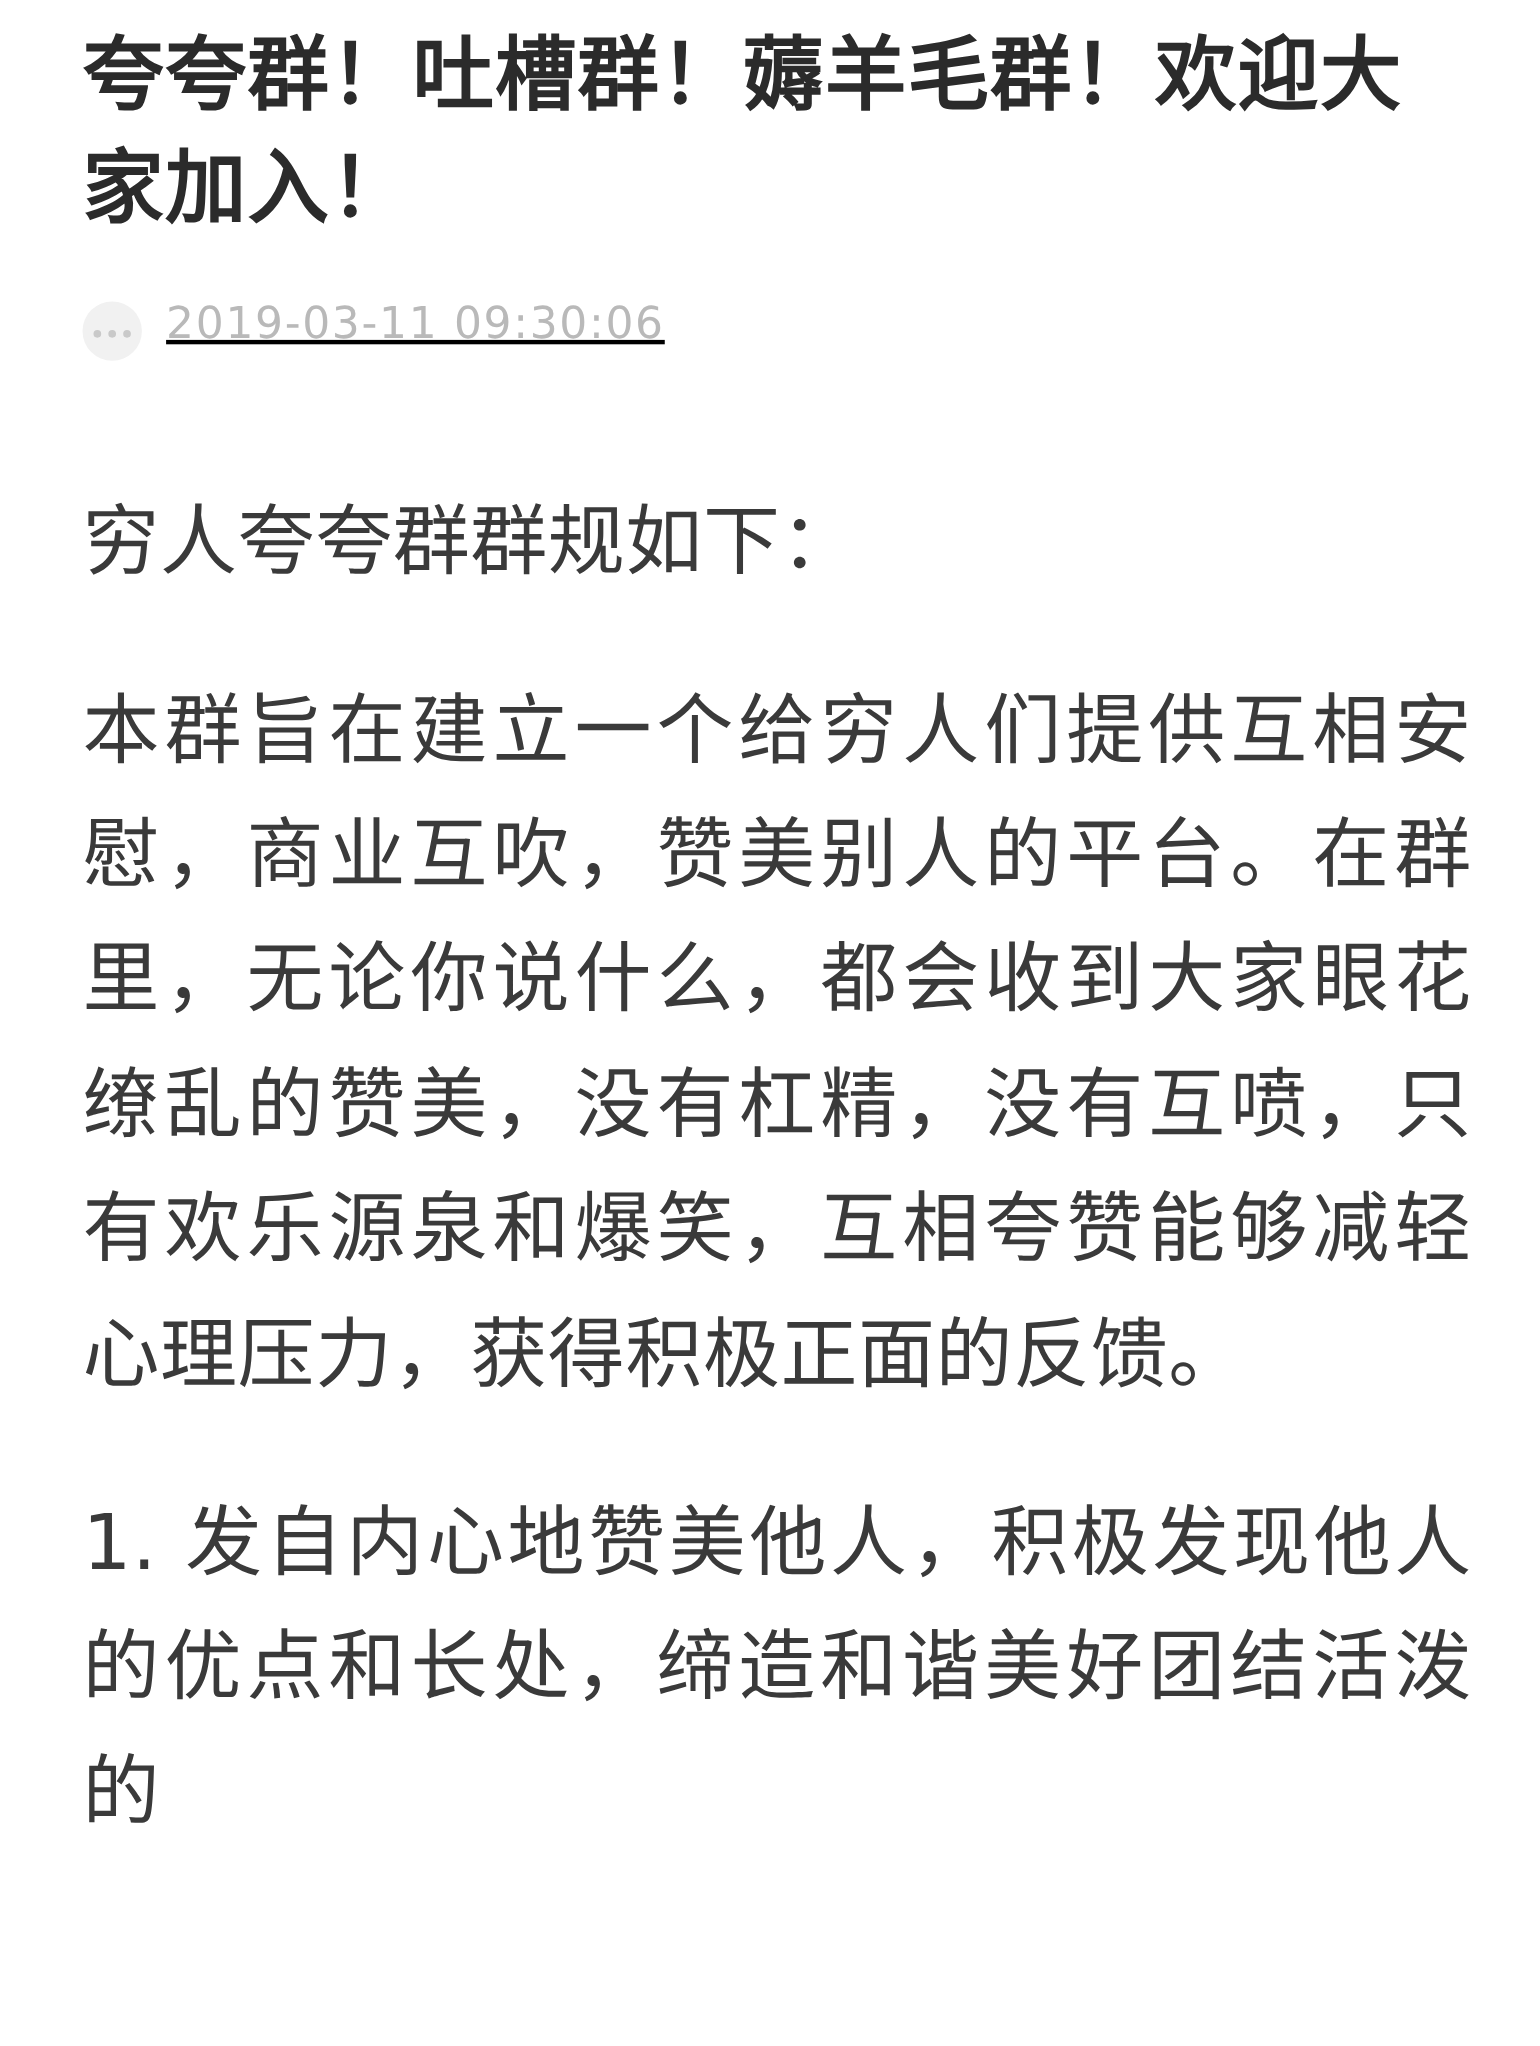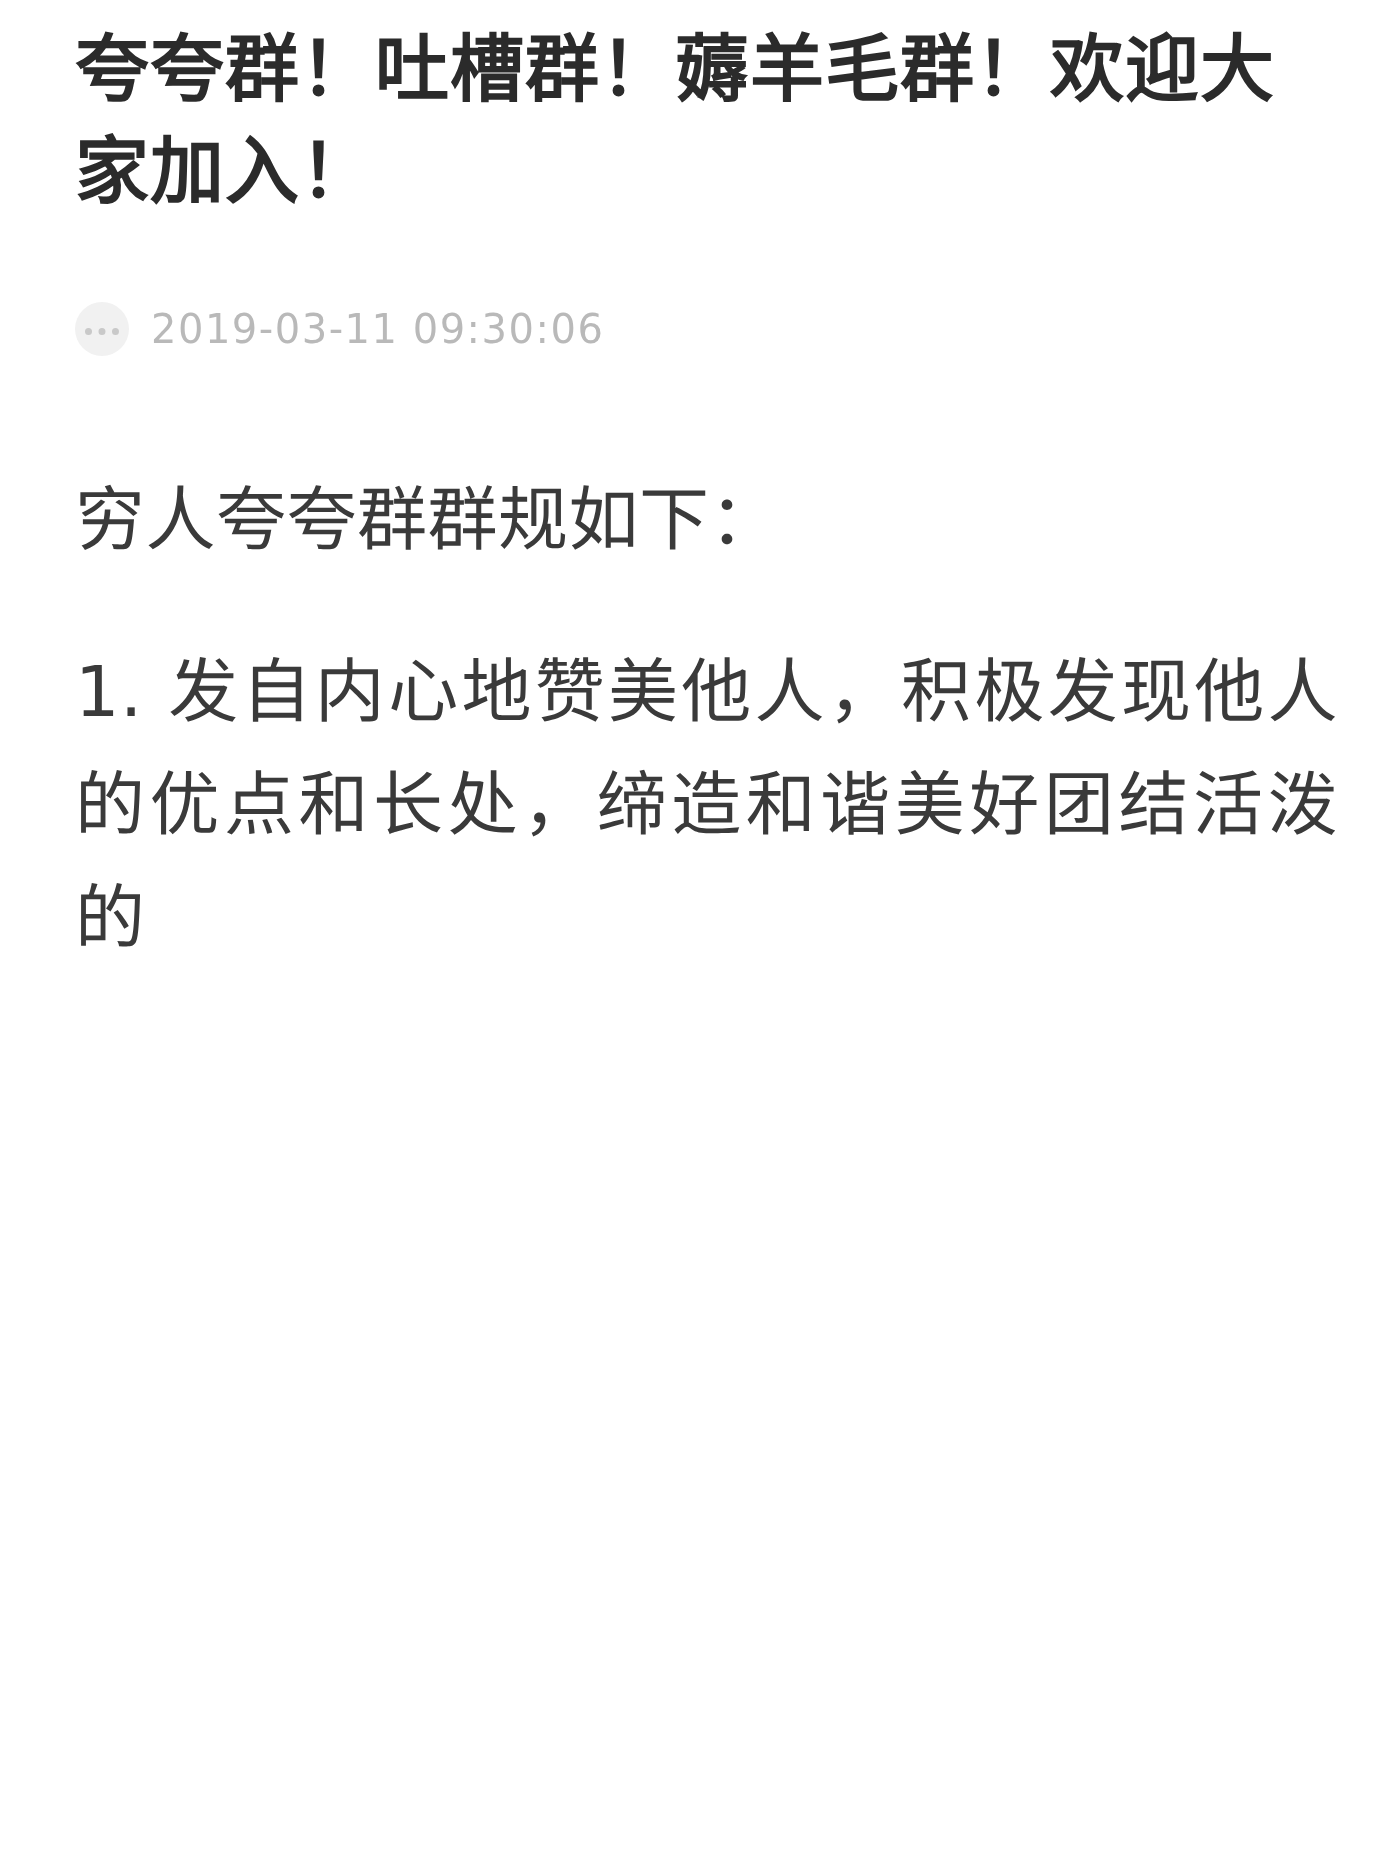--- a/index.html
+++ b/index.html
@@ -26,23 +26,23 @@
     font-size: 74px;
     line-height: 1.38;
     font-weight: 700;
     color: #2b2b2b;
     letter-spacing: 1px;
     margin: 0;
     white-space: pre-wrap;
   }
   .meta-row {
     display: flex;
-    align-items: center;
-    margin-top: 80px;
+    margin-top: 52px;
     margin-bottom: 0;
+    text-decoration: underline;
   }
   .meta-avatar {
     width: 54px;
     height: 54px;
     border-radius: 50%;
     background: #f1f1f1;
     margin-right: 22px;
     position: relative;
     flex: 0 0 auto;
   }
@@ -85,16 +85,17 @@
 
   <h1 class="article-title">夸夸群！吐槽群！薅羊毛群！欢迎大家加入！</h1>
 
   <div class="meta-row">
     <div class="meta-avatar"></div>
     <div class="meta-date">2019-03-11 09:30:06</div>
   </div>
 
   <div class="body-text">
     <p class="para">穷人夸夸群群规如下：</p>
+    <p class="para">本群旨在建立一个给穷人们提供互相安慰，商业互吹，赞美别人的平台。在群里，无论你说什么，都会收到大家眼花缭乱的赞美，没有杠精，没有互喷，只有欢乐源泉和爆笑，互相夸赞能够减轻心理压力，获得积极正面的反馈。</p>
     <p class="para">1. 发自内心地赞美他人，积极发现他人的优点和长处，缔造和谐美好团结活泼的</p>
   </div>
 
 </div>
 
 </body></html>

